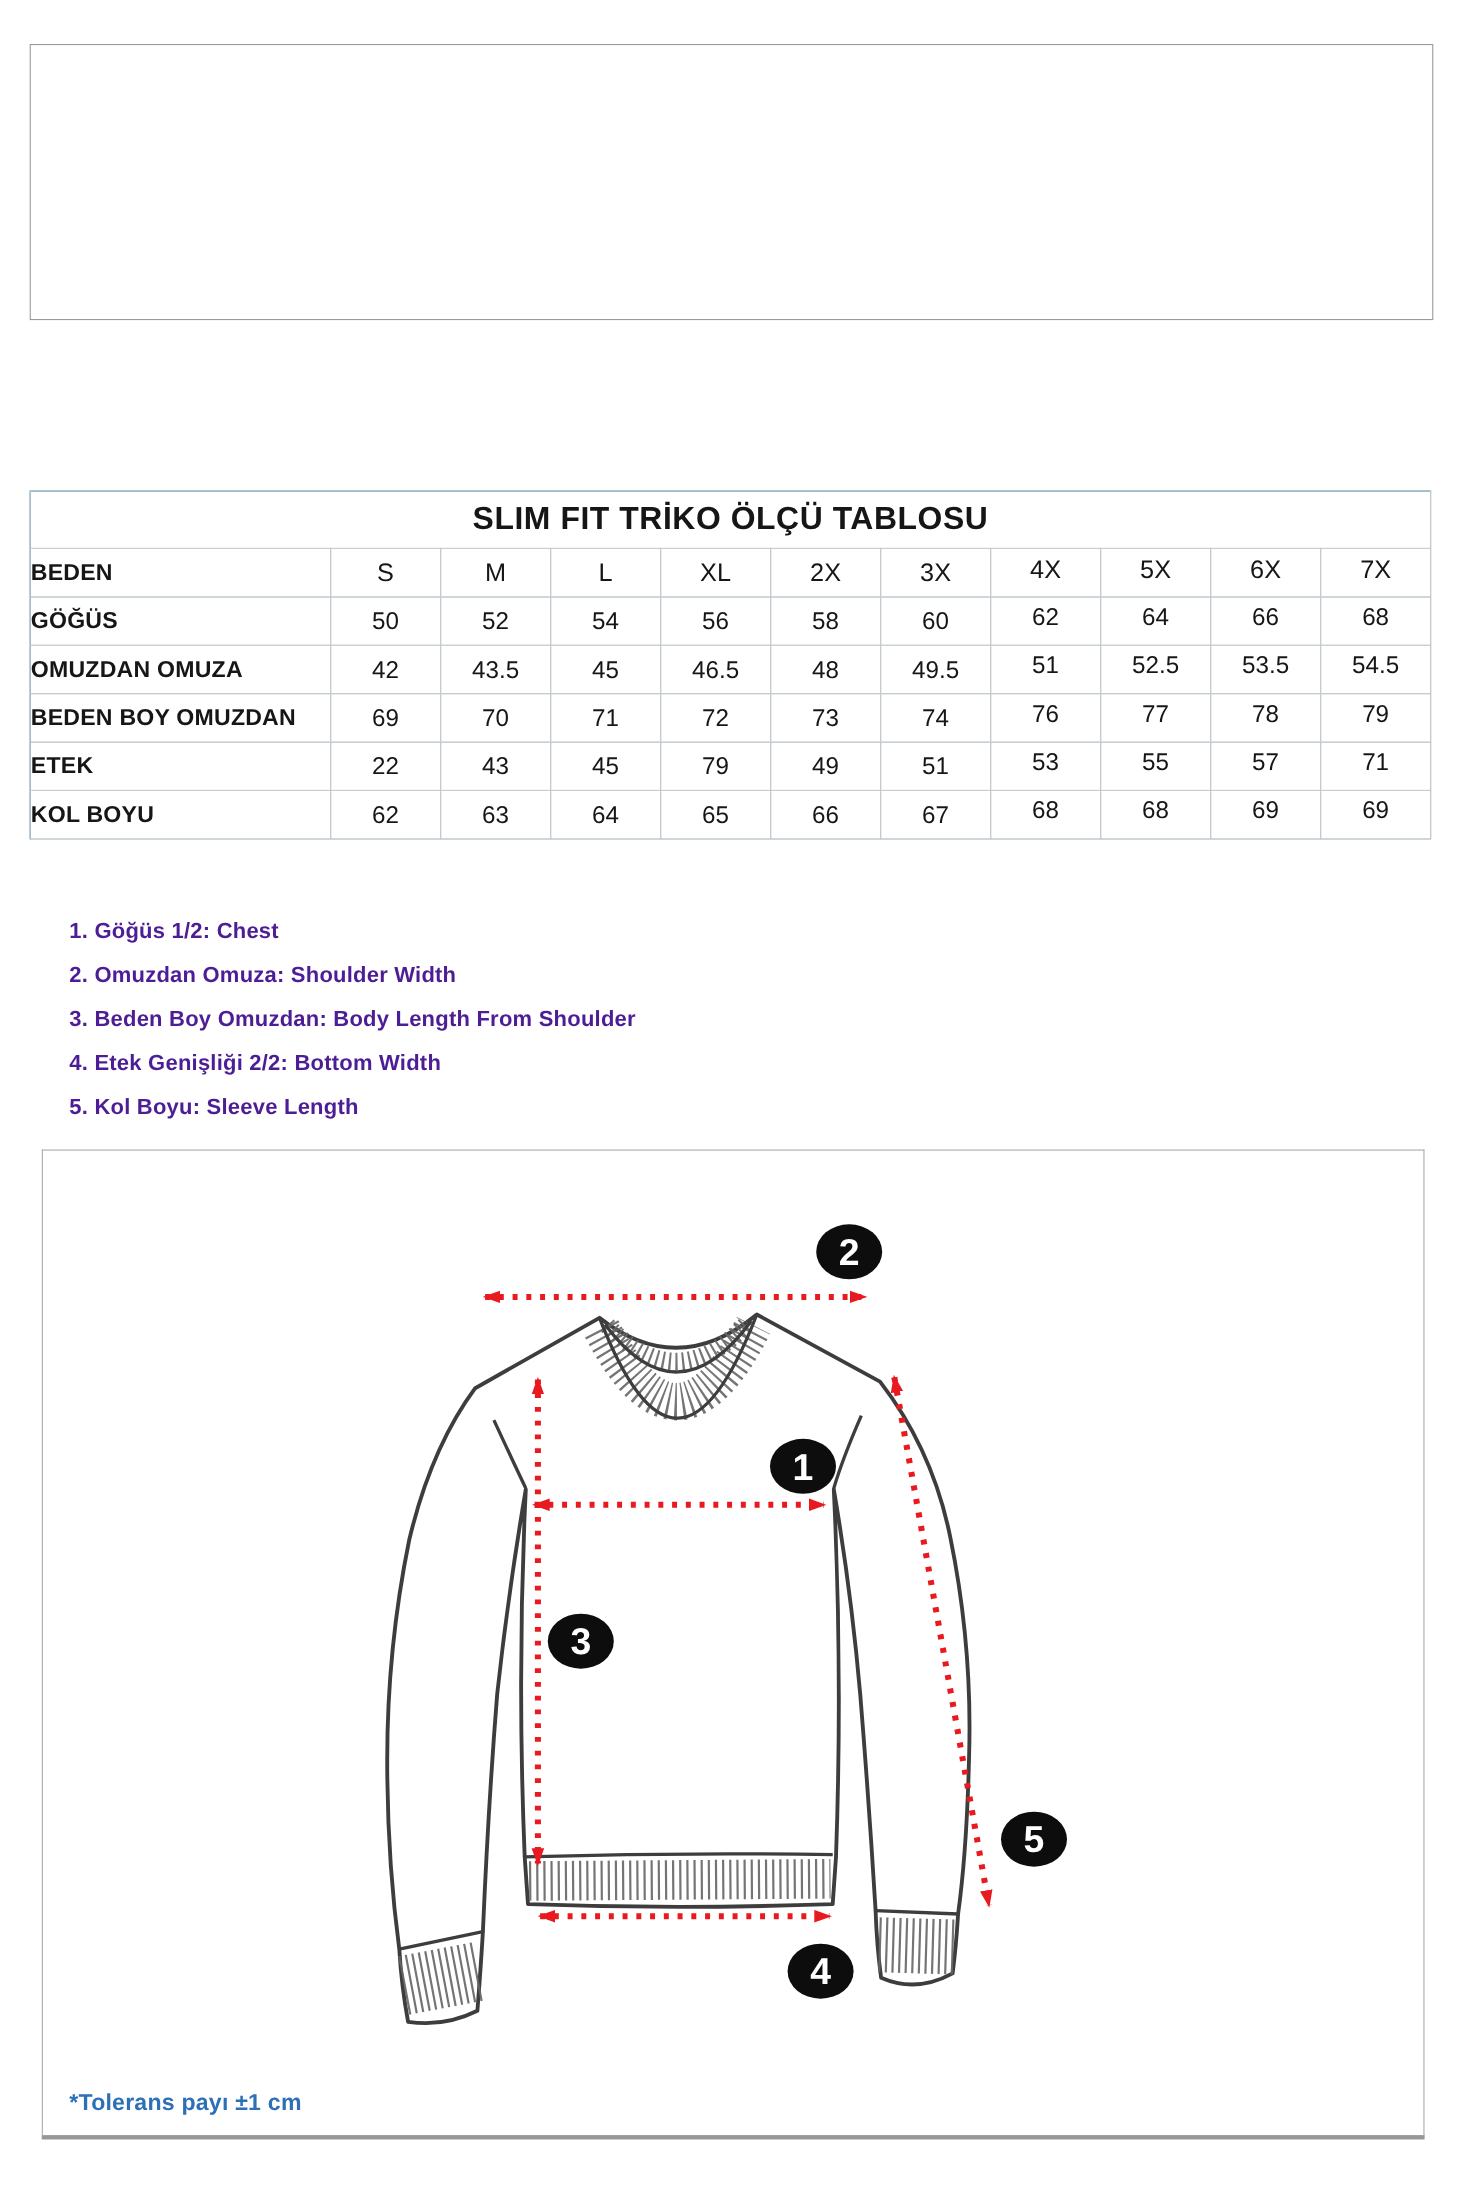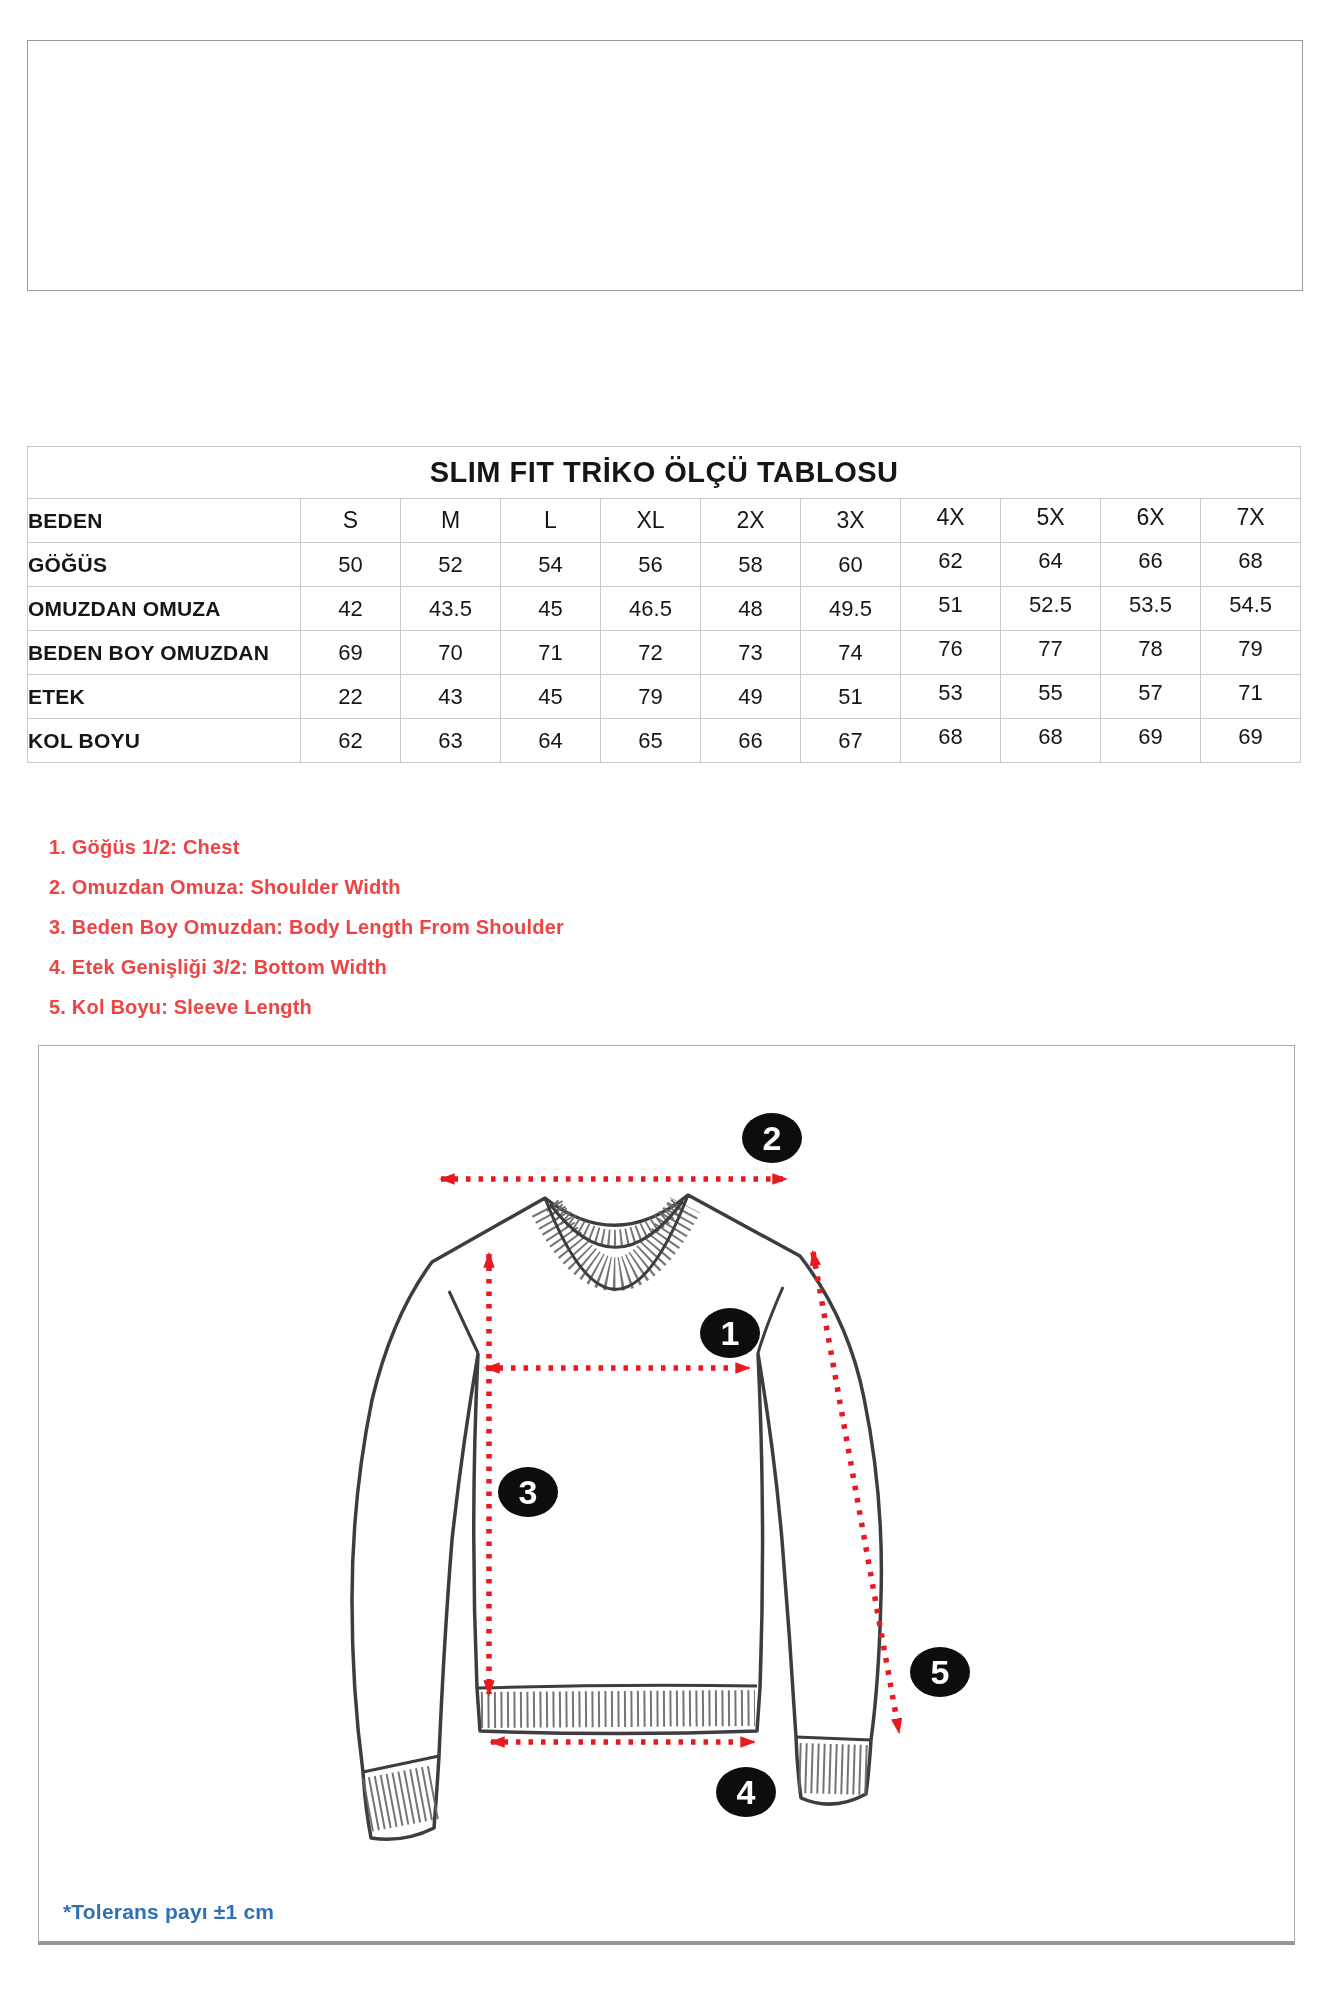--- a/index.html
+++ b/index.html
@@ -53,22 +53,22 @@
     font-size:21px;
     font-weight:bold;
     letter-spacing:0.2px;
   }
   th.sizecell{ font-size:23px; font-weight:normal; text-align:center; }
   td.valcell{ font-size:22px; font-weight:normal; text-align:center; }
   .hi{ vertical-align:top !important; padding-top:5px !important; }
   
   .legend{
     position:absolute;
-    left:49px; top:836px;
-    color:#ef4444;
+    left:63px; top:836px;
+    color:#4c1d95;
   }
   .legend-item{
     font-size:20px;
     font-weight:bold;
     letter-spacing:0.2px;
     margin-bottom:17px;
     white-space:nowrap;
   }
   
   .diagram-box{
@@ -184,21 +184,21 @@
           <td class="valcell hi">69</td>
           <td class="valcell hi">69</td>
         </tr>
       </tbody>
   </table>
 
   <div class="legend">
       <div class="legend-item">1. Göğüs 1/2: Chest</div>
       <div class="legend-item">2. Omuzdan Omuza: Shoulder Width</div>
       <div class="legend-item">3. Beden Boy Omuzdan: Body Length From Shoulder</div>
-      <div class="legend-item">4. Etek Genişliği 3/2: Bottom Width</div>
+      <div class="legend-item">4. Etek Genişliği 2/2: Bottom Width</div>
       <div class="legend-item">5. Kol Boyu: Sleeve Length</div>
     </div>
 
   <div class="diagram-box">
     <svg width="1255" height="896" viewBox="39 1046 1255 896" xmlns="http://www.w3.org/2000/svg">
       <defs>
         <marker id="ah" viewBox="0 0 14 10" markerWidth="16" markerHeight="12" refX="12" refY="5" orient="auto-start-reverse" markerUnits="userSpaceOnUse">
           <path d="M0,0 L14,5 L0,10 Z" fill="#e8191f"></path>
         </marker>
       </defs>

